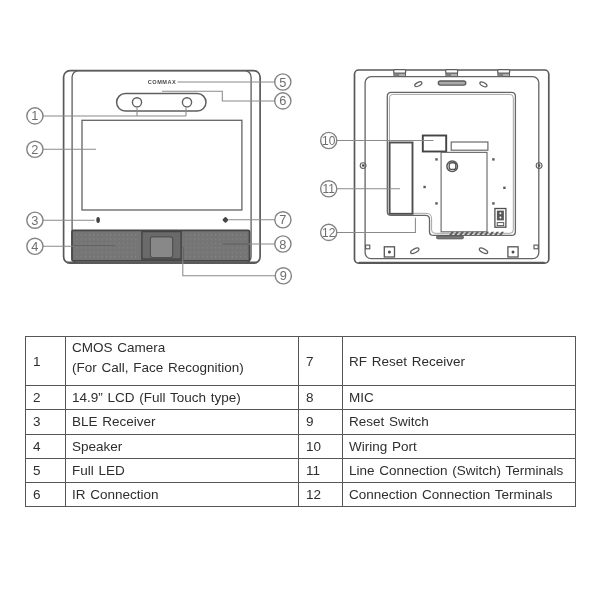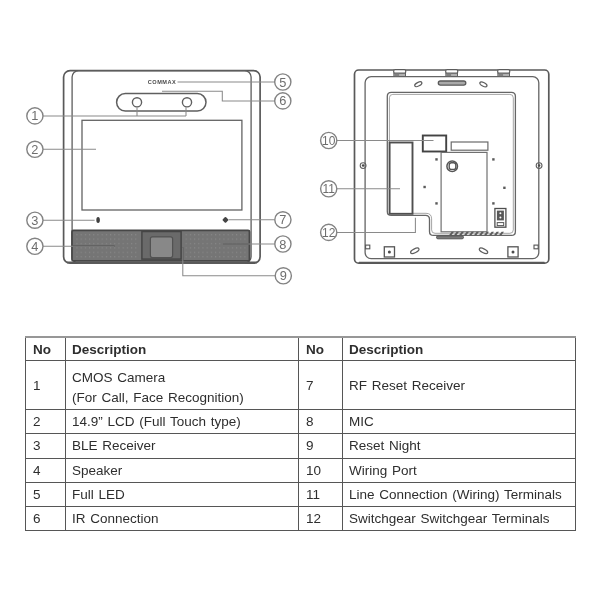--- a/index.html
+++ b/index.html
@@ -8,21 +8,21 @@
   #diagram{position:absolute;left:0;top:0;}
   #tbl{position:absolute;left:25px;top:336px;border-collapse:collapse;table-layout:fixed;
        width:550px;color:#2e2e2e;font-size:13.5px;letter-spacing:0;word-spacing:1px;}
   #tbl td{border:1px solid #565656;padding:0 0 0 6px;vertical-align:middle;
           white-space:nowrap;overflow:hidden;}
   #tbl td.no{padding-left:7px;}
   #tbl tr.hd td{font-weight:bold;}
   #tbl tr.hd{height:23.5px;}
   #tbl tr.r1{height:49.2px;}
   #tbl tr.r{height:24.2px;}
-  #tbl td.l2{vertical-align:top;padding-top:7px;padding-left:6px;line-height:20px;}
+  #tbl td.l2{vertical-align:top;padding-top:1px;padding-left:6px;line-height:20px;}
 </style>
 </head>
 <body>
 <div id="page">
 <svg id="diagram" width="600" height="600" viewBox="0 0 600 600" fill="none">
   <defs>
     <pattern id="spk" width="4.2" height="4.4" patternUnits="userSpaceOnUse">
       <circle cx="1.4" cy="1.5" r="0.6" fill="#b5b5b5" opacity="0.35"></circle>
     </pattern>
   </defs>
@@ -184,57 +184,51 @@
 </svg>
 
 <table id="tbl">
   <colgroup>
         <col style="width:40px">
         <col style="width:233px">
         <col style="width:44px">
         <col style="width:233px">
       </colgroup>
   <tbody>
-        <tr class="hd" style="border-top:2px solid #979797">
-          <td class="no">No</td>
-          <td>Description</td>
-          <td class="no">No</td>
-          <td>Description</td>
-        </tr>
   <tr class="r1">
           <td class="no">1</td>
           <td class="l2">CMOS Camera<br>(For Call, Face Recognition)</td>
           <td class="no">7</td>
           <td>RF Reset Receiver</td>
         </tr>
   <tr class="r">
           <td class="no">2</td>
           <td>14.9” LCD (Full Touch type)</td>
           <td class="no">8</td>
           <td>MIC</td>
         </tr>
   <tr class="r">
           <td class="no">3</td>
           <td>BLE Receiver</td>
           <td class="no">9</td>
-          <td>Reset Night</td>
+          <td>Reset Switch</td>
         </tr>
   <tr class="r">
           <td class="no">4</td>
           <td>Speaker</td>
           <td class="no">10</td>
           <td>Wiring Port</td>
         </tr>
   <tr class="r">
           <td class="no">5</td>
           <td>Full LED</td>
           <td class="no">11</td>
-          <td>Line Connection (Wiring) Terminals</td>
+          <td>Line Connection (Switch) Terminals</td>
         </tr>
   <tr class="r">
           <td class="no">6</td>
           <td>IR Connection</td>
           <td class="no">12</td>
-          <td>Switchgear Switchgear Terminals</td>
+          <td>Connection Connection Terminals</td>
         </tr>
 </tbody>
     </table>
 </div>
 
 </body></html>

